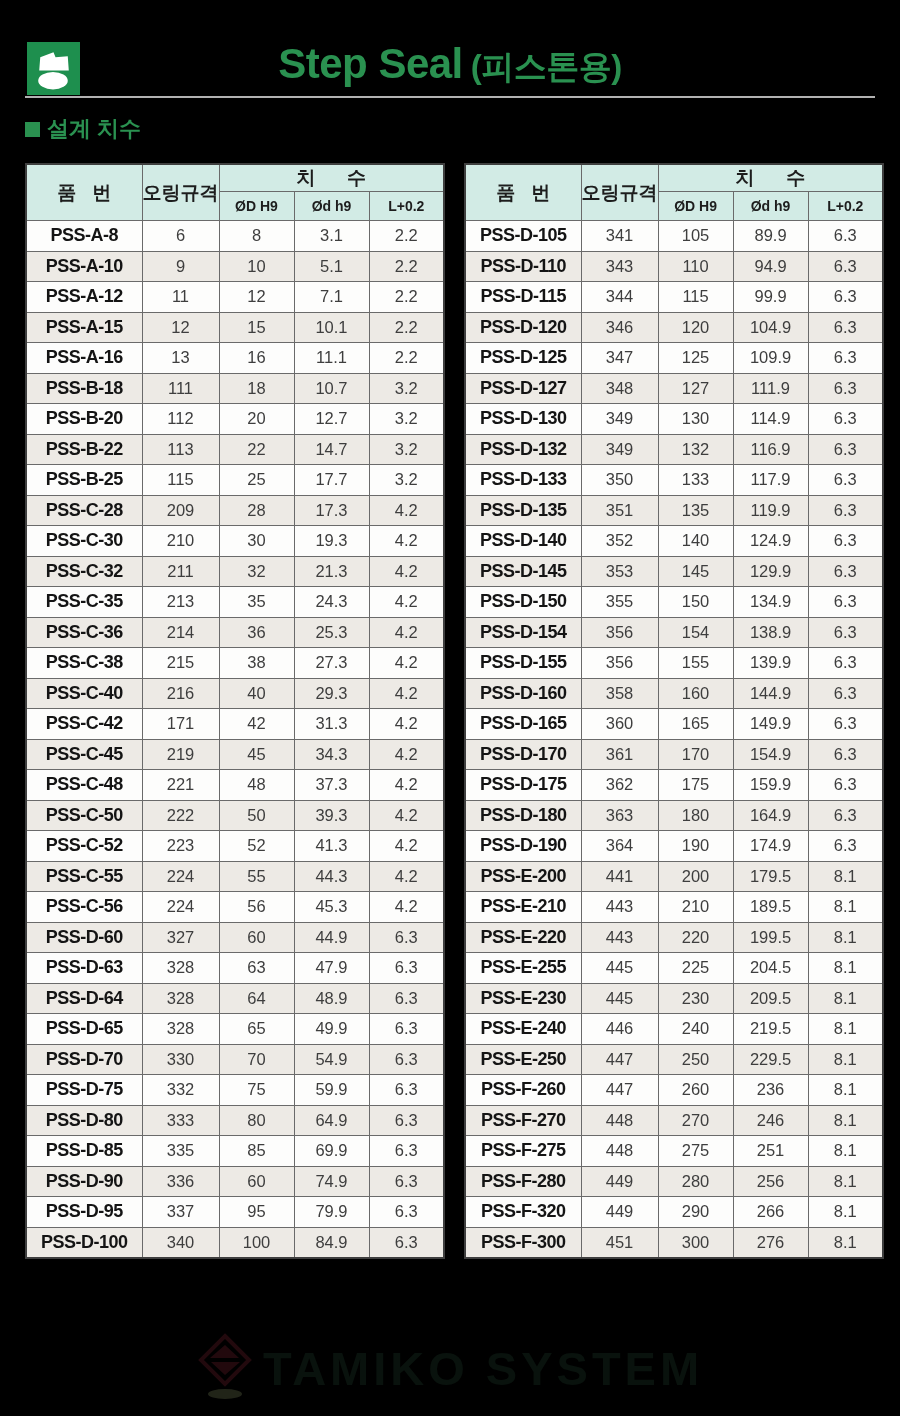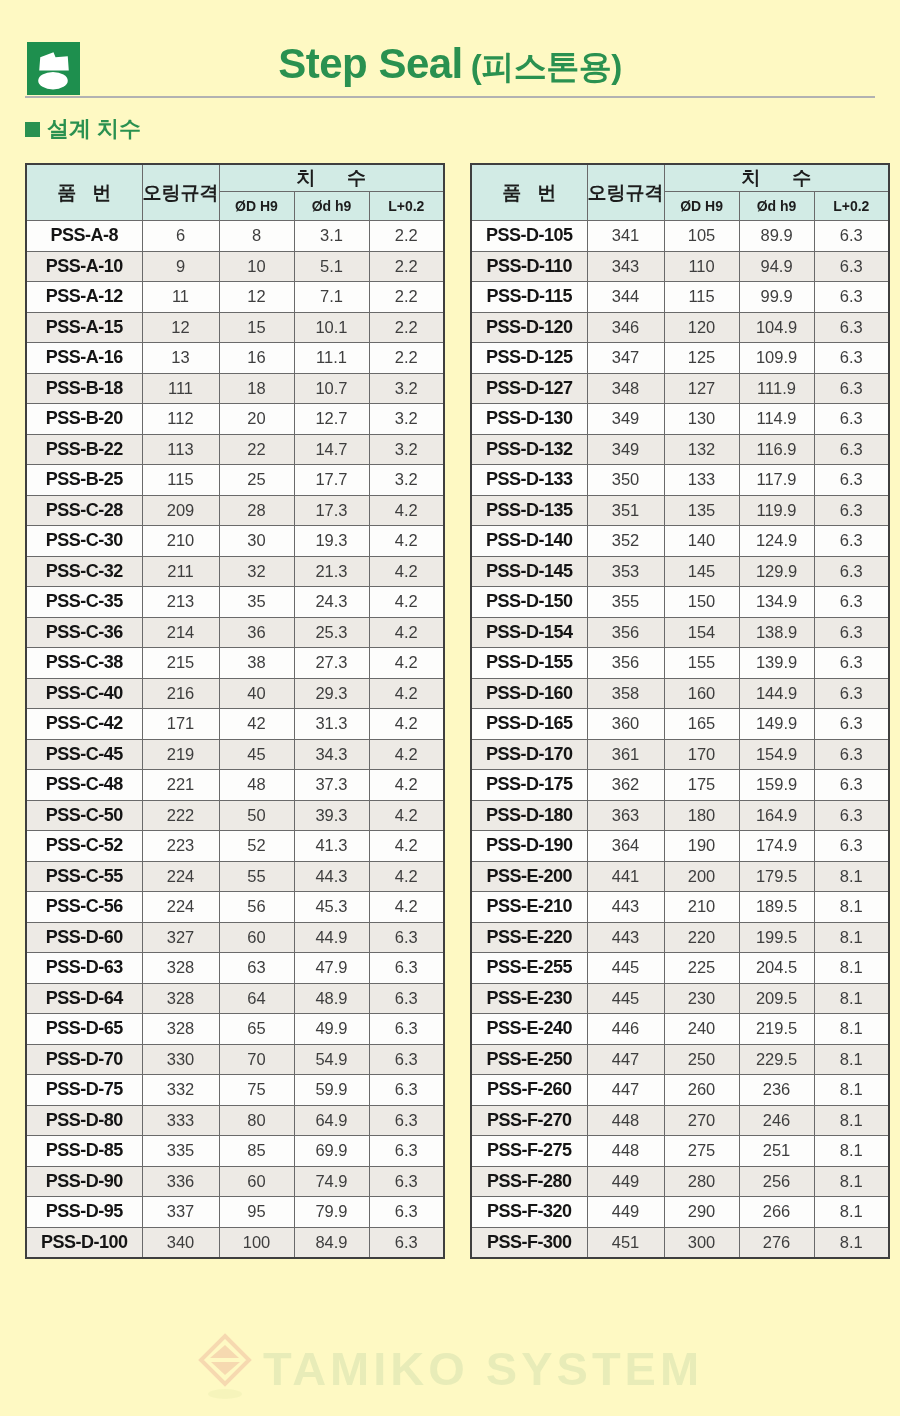--- a/index.html
+++ b/index.html
@@ -3,21 +3,21 @@
 <meta charset="utf-8">
 <style>
   * { margin: 0; padding: 0; box-sizing: border-box; }
   html, body { background: #ffffff; }
   body { font-family: "Liberation Sans", "DejaVu Sans", sans-serif; }
 
   .page {
     position: relative;
     width: 900px;
     height: 1416px;
-    background: #fef9c3;
+    background: #000000;
     overflow: hidden;
   }
 
   
   .logo {
     position: absolute;
     left: 27px;
     top: 42px;
     width: 53px;
     height: 53px;
@@ -65,21 +65,21 @@
     display: inline-block;
     margin-right: 7px;
   }
 
   
   .tables-wrap {
     position: absolute;
     left: 25px;
     top: 163px;
     display: flex;
-    gap: 25px;
+    gap: 19px;
   }
   table.spec-table {
     border-collapse: collapse;
     table-layout: fixed;
     width: 418px;
     border: 2px solid #3f3f3f;
   }
   .spec-table col.c-part  { width: 116px; }
   .spec-table col.c-oring { width: 77px; }
   .spec-table col.c-dim   { width: 75px; }

